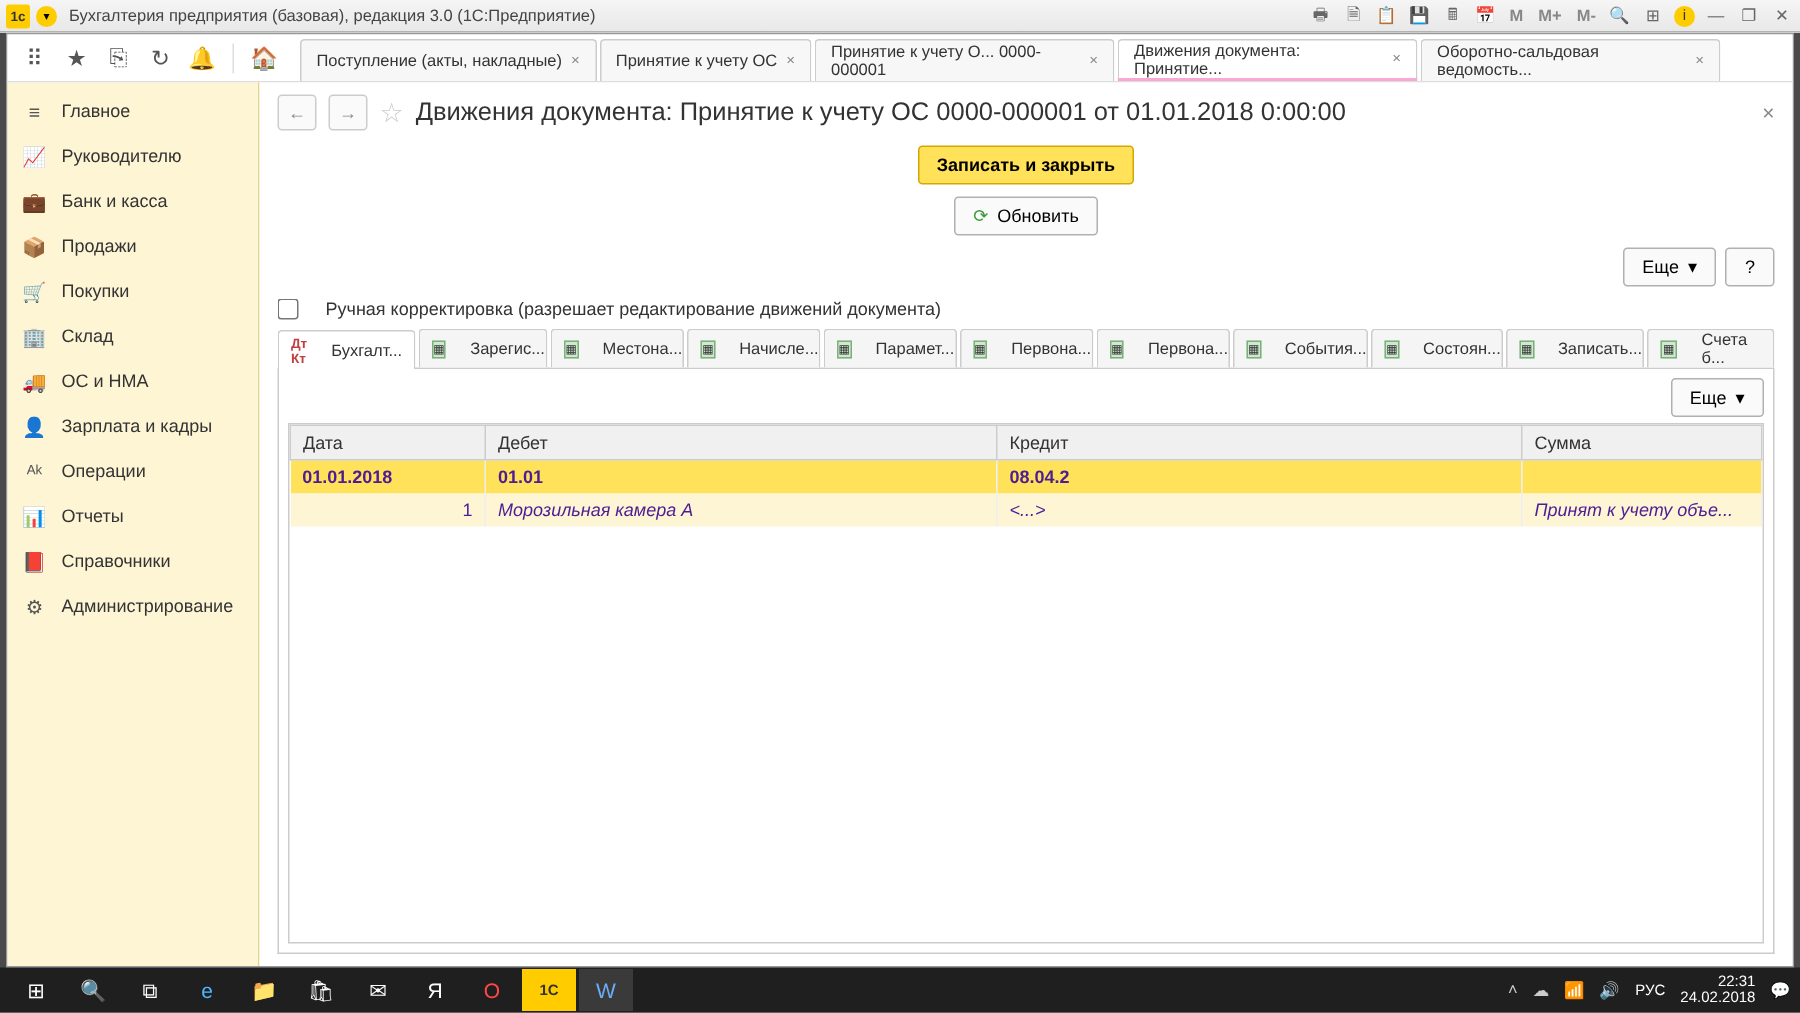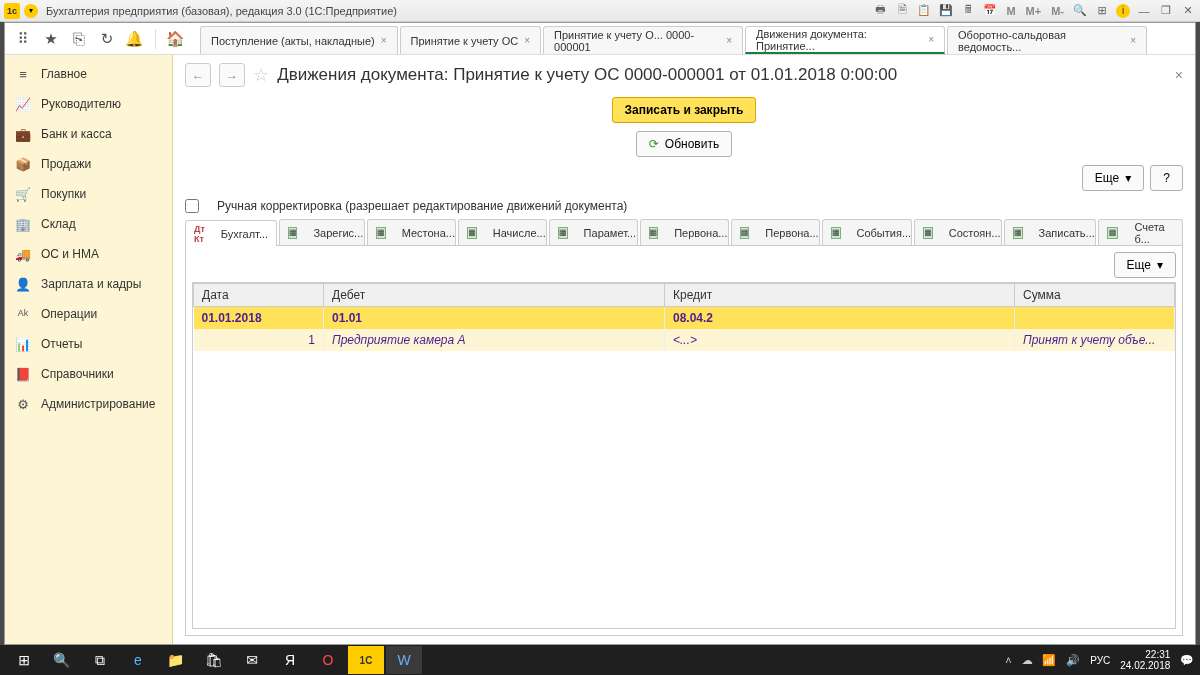--- a/index.html
+++ b/index.html
@@ -11,21 +11,21 @@
 .titlebar .right-icons { display: flex; gap: 6px; align-items: center; }
 .titlebar .right-icons span { width: 16px; height: 16px; display: inline-flex; align-items: center; justify-content: center; color: #666; font-size: 11px; cursor: pointer; }
 .titlebar .right-icons .mtxt { width: auto; font-weight: bold; color: #888; padding: 0 2px; }
 .titlebar .right-icons .info { background: #ffcc00; border-radius: 50%; width: 14px; height: 14px; color: #333; font-size: 10px; }
 
 .app-window { position: absolute; top: 22px; left: 4px; right: 4px; bottom: 30px; background: #fff; border: 1px solid #999; display: flex; flex-direction: column; }
 .toolbar-row { height: 32px; background: #fff; border-bottom: 1px solid #ddd; display: flex; align-items: center; padding: 0 6px; gap: 4px; }
 .toolbar-row .icon-btn { width: 24px; height: 24px; display: flex; align-items: center; justify-content: center; color: #555; cursor: pointer; font-size: 15px; }
 .toolbar-row .tabs { display: flex; flex: 1; gap: 0; margin-left: 8px; height: 100%; align-items: flex-end; }
 .toolbar-row .tab { height: 28px; padding: 0 10px; border: 1px solid #ccc; border-bottom: none; background: #f7f7f7; display: flex; align-items: center; gap: 6px; font-size: 11px; color: #333; cursor: pointer; border-radius: 3px 3px 0 0; margin-right: 2px; max-width: 200px; }
-.toolbar-row .tab.active { background: #fff; border-bottom: 2px solid #15803d; gap: 24px; }
+.toolbar-row .tab.active { background: #fff; border-bottom: 2px solid #f9a8d4; gap: 24px; }
 .toolbar-row .tab .close { font-size: 10px; color: #888; }
 
 .main-area { flex: 1; display: flex; min-height: 0; }
 .sidebar { width: 168px; background: #fef5d4; border-right: 1px solid #e0d590; padding-top: 4px; }
 .sidebar .item { height: 30px; display: flex; align-items: center; padding: 0 10px; gap: 10px; font-size: 12px; color: #333; cursor: pointer; }
 .sidebar .item .icn { width: 16px; text-align: center; color: #555; font-size: 13px; }
 
 .content { flex: 1; display: flex; flex-direction: column; background: #fff; padding: 8px 12px; min-width: 0; }
 .content-header { display: flex; align-items: center; gap: 8px; margin-bottom: 10px; }
 .nav-btn { width: 26px; height: 24px; border: 1px solid #ccc; background: #fafafa; display: flex; align-items: center; justify-content: center; cursor: pointer; color: #888; border-radius: 3px; }
@@ -272,21 +272,21 @@
               </thead>
             <tbody id="grid-body">
                 <tr class="hl">
                   <td>01.01.2018</td>
                   <td>01.01</td>
                   <td>08.04.2</td>
                   <td></td>
                 </tr>
                 <tr class="hl2">
                   <td>1</td>
-                  <td>Предприятие камера A</td>
+                  <td>Морозильная камера A</td>
                   <td>&lt;...&gt;</td>
                   <td>Принят к учету объе...</td>
                 </tr>
               </tbody>
           </table>
         </div>
       </div>
     </div>
   </div>
 </div>

